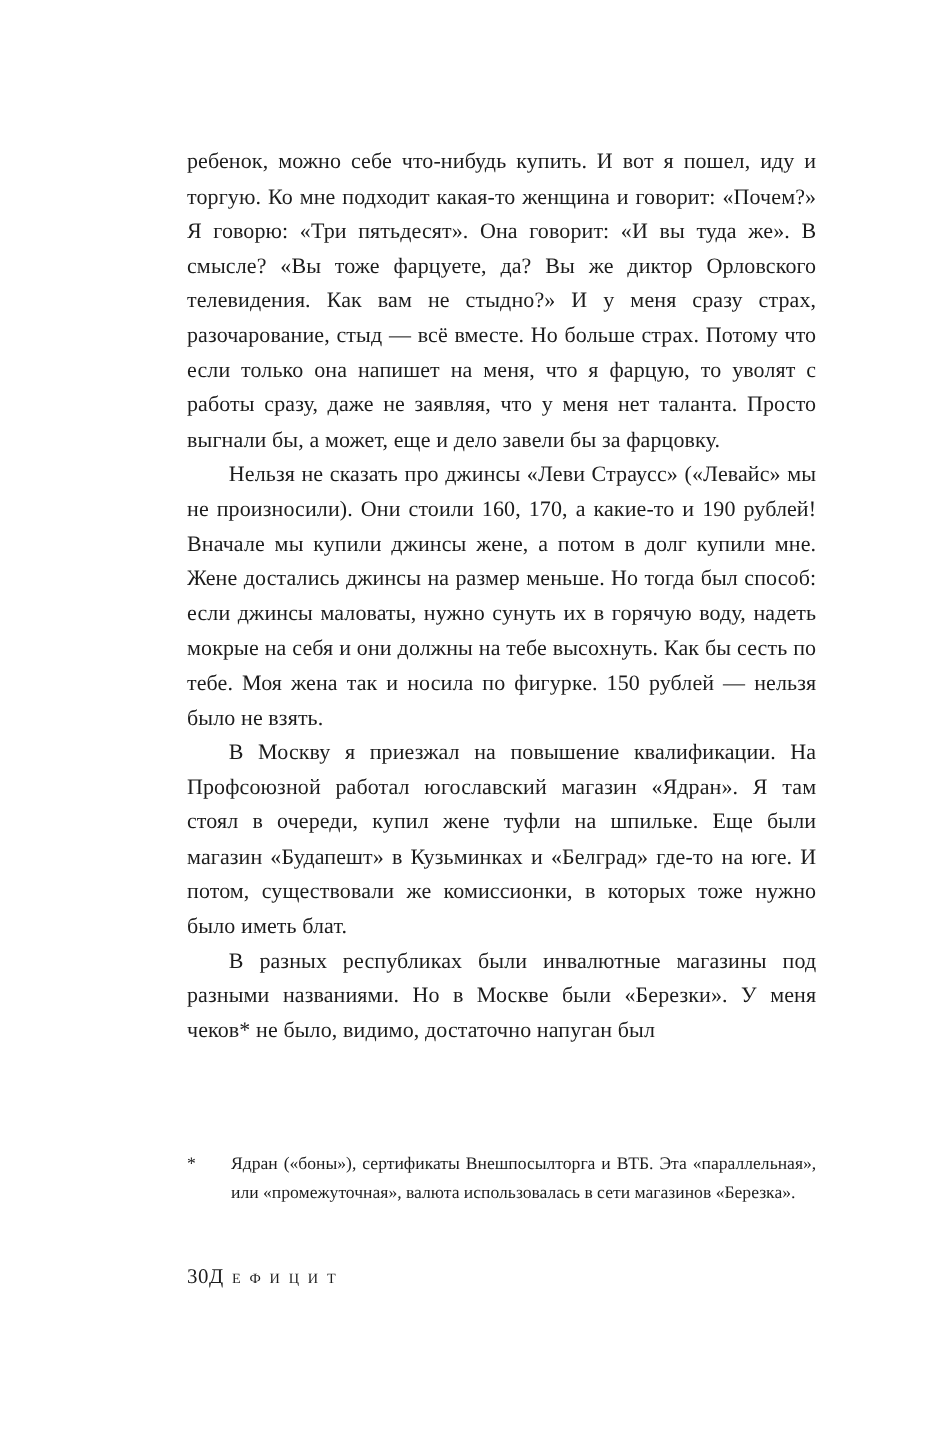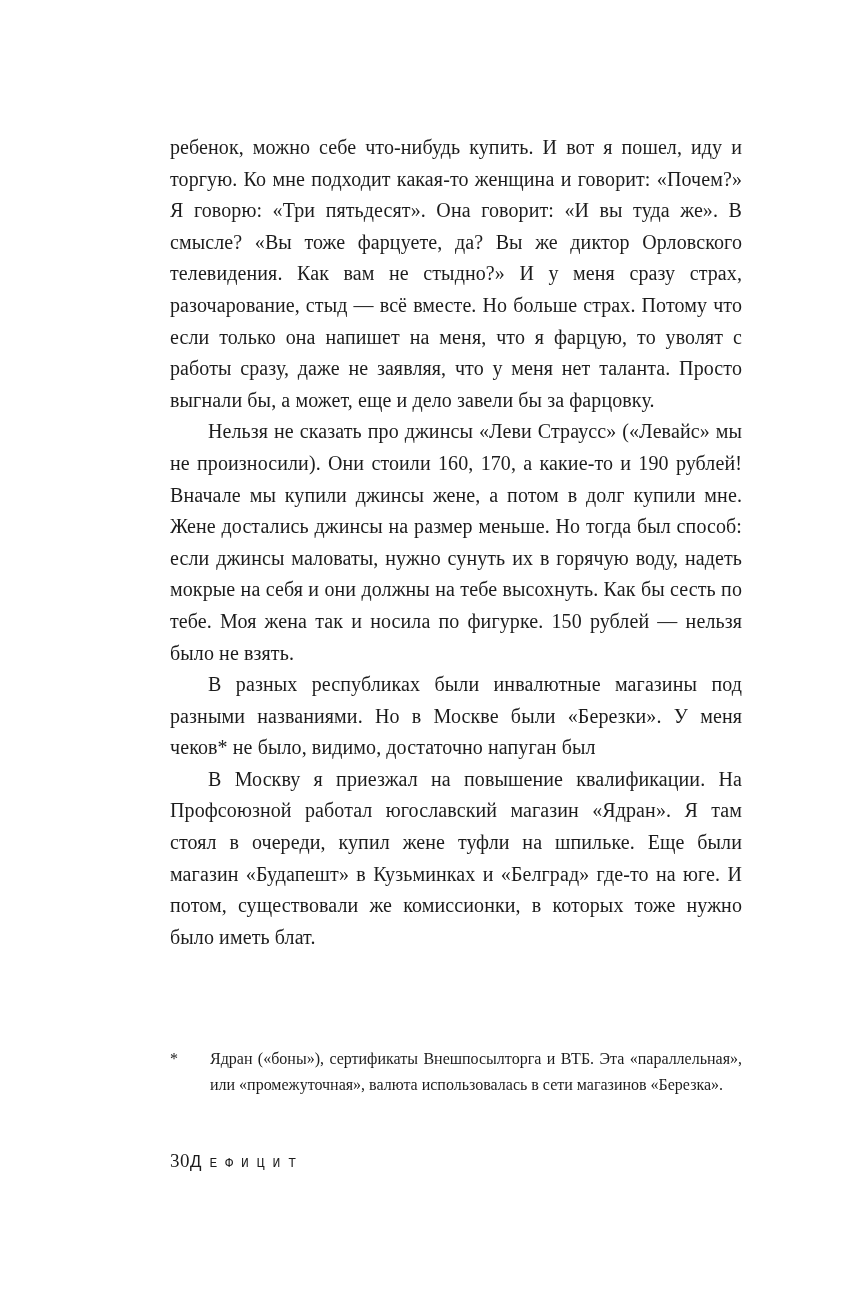--- a/index.html
+++ b/index.html
@@ -59,33 +59,32 @@
     display: flex;
     align-items: baseline;
     font-size: 19px;
   }
   .page-number {
     letter-spacing: 0.5px;
   }
   .running-title {
     font-variant-caps: small-caps;
     letter-spacing: 0.42em;
-    font-family: Liberation Mono, monospace;
   }
 </style>
 </head>
 <body>
 
 <div class="page">
 
   <div class="text-block">
     <p>ребенок, можно себе что-нибудь купить. И вот я пошел, иду и торгую. Ко мне подходит какая-то женщина и говорит: «Почем?» Я говорю: «Три пятьдесят». Она говорит: «И вы туда же». В смысле? «Вы тоже фарцуете, да? Вы же диктор Орловского телевидения. Как вам не стыдно?» И у меня сразу страх, разочарование, стыд — всё вместе. Но больше страх. Потому что если только она напишет на меня, что я фарцую, то уволят с работы сразу, даже не заявляя, что у меня нет таланта. Просто выгнали бы, а может, еще и дело завели бы за фарцовку.</p>
     <p class="indented">Нельзя не сказать про джинсы «Леви Страусс» («Левайс» мы не произносили). Они стоили 160, 170, а какие-то и 190 рублей! Вначале мы купили джинсы жене, а потом в долг купили мне. Жене достались джинсы на размер меньше. Но тогда был способ: если джинсы маловаты, нужно сунуть их в горячую воду, надеть мокрые на себя и они должны на тебе высохнуть. Как бы сесть по тебе. Моя жена так и носила по фигурке. 150 рублей — нельзя было не взять.</p>
+    <p class="indented">В Москву я приезжал на повышение квалификации. На Профсоюзной работал югославский магазин «Ядран». Я там стоял в очереди, купил жене туфли на шпильке. Еще были магазин «Будапешт» в Кузьминках и «Белград» где-то на юге. И потом, существовали же комиссионки, в которых тоже нужно было иметь блат.</p>
     <p class="indented">В разных республиках были инвалютные магазины под разными названиями. Но в Москве были «Березки». У меня чеков* не было, видимо, достаточно напуган был</p>
-    <p class="indented">В Москву я приезжал на повышение квалификации. На Профсоюзной работал югославский магазин «Ядран». Я там стоял в очереди, купил жене туфли на шпильке. Еще были магазин «Будапешт» в Кузьминках и «Белград» где-то на юге. И потом, существовали же комиссионки, в которых тоже нужно было иметь блат.</p>
   </div>
 
   <div class="footnote">
     <span class="footnote-marker">*</span>
     <span class="footnote-text">Ядран («боны»), сертификаты Внешпосылторга и ВТБ. Эта «параллельная», или «промежуточная», валюта использовалась в сети магазинов «Березка».</span>
   </div>
 
   <div class="footer">
     <span class="page-number">30</span>
     <span class="running-title">Дефицит</span>

